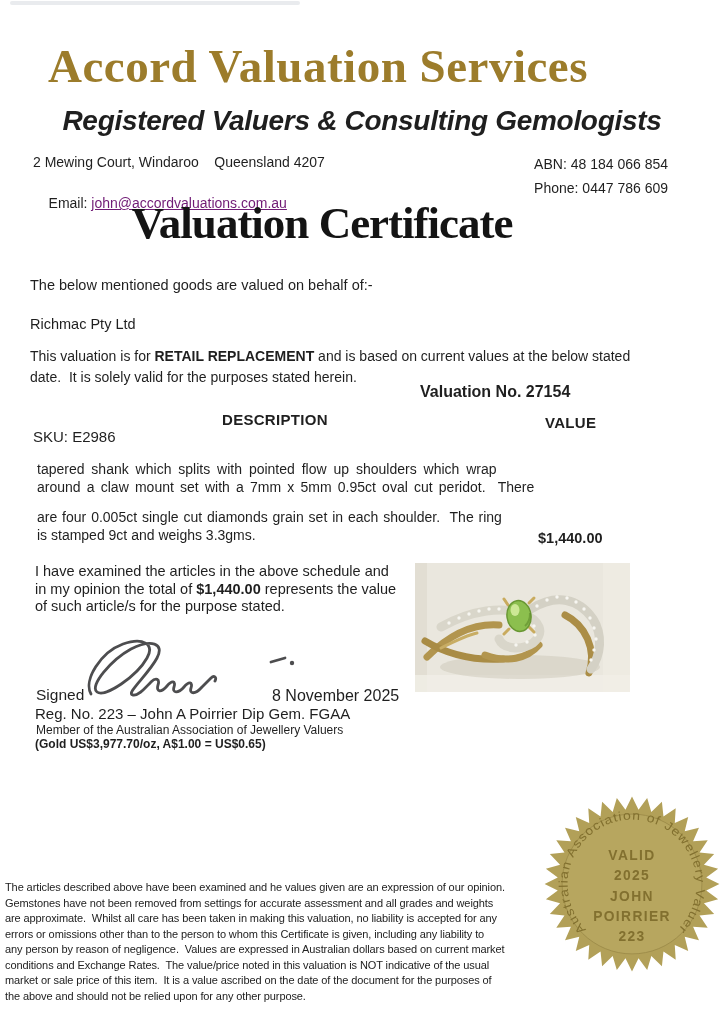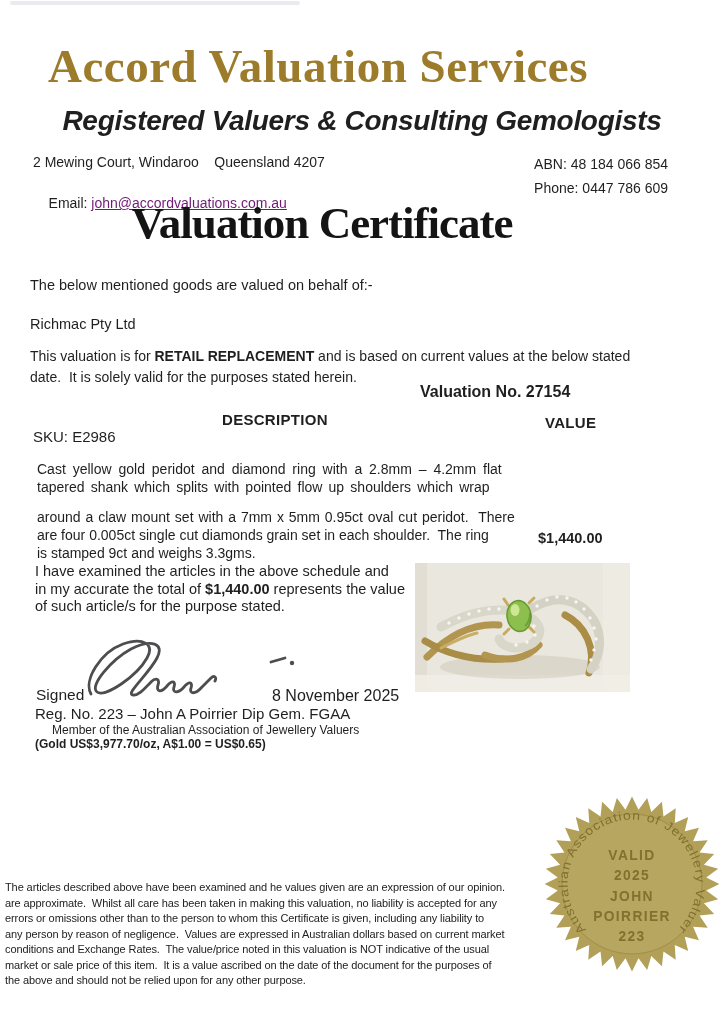--- a/index.html
+++ b/index.html
@@ -39,21 +39,21 @@
   .item-value{left:538px;top:530px;font-size:14.5px;font-weight:bold;}
 
   .statement{left:35px;top:563px;font-size:14.5px;line-height:17.5px;}
   .statement div{white-space:pre;}
   .statement b{font-weight:bold;}
 
   .signature-svg{left:85px;top:638px;width:215px;height:65px;}
   .signed{left:36px;top:686px;font-size:15.5px;}
   .sig-date{left:272px;top:687px;font-size:16px;white-space:pre;}
   .reg-line{left:35px;top:705px;font-size:15px;white-space:pre;}
-  .member-line{left:36px;top:723px;font-size:12px;white-space:pre;margin-left:16px;}
+  .member-line{left:36px;top:723px;font-size:12px;white-space:pre;}
   .gold-line{left:35px;top:737px;font-size:12px;font-weight:bold;white-space:pre;}
 
   .disclaimer{left:5px;top:880px;font-size:11px;line-height:15.5px;letter-spacing:-.1px;color:#222;}
   .disclaimer div{white-space:pre;}
 
   .ring-photo{left:415px;top:563px;width:215px;height:129px;}
   .seal-svg{left:540px;top:792px;width:184px;height:184px;}
 </style>
 </head>
 <body>
@@ -79,31 +79,30 @@
     <div><span>This valuation is for </span><b>RETAIL REPLACEMENT</b><span> and is based on current values at the below stated</span></div>
     <div>date.  It is solely valid for the purposes stated herein.</div>
   </div>
   <div class="abs valno">Valuation No. 27154</div>
 
   <div class="abs desc-header">DESCRIPTION</div>
   <div class="abs value-header">VALUE</div>
   <div class="abs sku">SKU: E2986</div>
 
   <div class="abs description">
-    <div>Cast yellow gold peridot and diamond ring with a 2.8mm – 4.2mm flat</div>
     <div>tapered shank which splits with pointed flow up shoulders which wrap</div>
     <div>around a claw mount set with a 7mm x 5mm 0.95ct oval cut peridot.  There</div>
     <div>are four 0.005ct single cut diamonds grain set in each shoulder.  The ring</div>
     <div>is stamped 9ct and weighs 3.3gms.</div>
   </div>
   <div class="abs item-value">$1,440.00</div>
 
   <div class="abs statement">
     <div>I have examined the articles in the above schedule and</div>
-    <div><span>in my accurate the total of </span><b>$1,440.00</b><span> represents the value</span></div>
+    <div><span>in my opinion the total of </span><b>$1,440.00</b><span> represents the value</span></div>
     <div>of such article/s for the purpose stated.</div>
   </div>
 
   <svg class="abs ring-photo" viewBox="0 0 215 129">
     <rect width="215" height="129" fill="#eae7de"></rect>
     <rect x="0" y="0" width="12" height="129" fill="#dcd8cb" opacity="0.6"></rect>
     <rect x="188" y="0" width="27" height="129" fill="#f0ede4" opacity="0.7"></rect>
     <rect x="0" y="112" width="215" height="17" fill="#f1efe7" opacity="0.8"></rect>
     <ellipse cx="105" cy="104" rx="80" ry="12" fill="#cbc7b7" opacity="0.5"></ellipse>
     <g stroke-linecap="round" fill="none">
@@ -161,20 +160,21 @@
     <circle cx="207" cy="25" r="2.2" fill="#4d4d4f"></circle>
   </svg>
   <div class="abs signed">Signed</div>
   <div class="abs sig-date">8 November 2025</div>
   <div class="abs reg-line">Reg. No. 223 – John A Poirrier Dip Gem. FGAA</div>
   <div class="abs member-line">Member of the Australian Association of Jewellery Valuers</div>
   <div class="abs gold-line">(Gold US$3,977.70/oz, A$1.00 = US$0.65)</div>
 
   <div class="abs disclaimer">
     <div>The articles described above have been examined and he values given are an expression of our opinion.</div>
+    <div>Gemstones have not been removed from settings for accurate assessment and all grades and weights</div>
     <div>are approximate.  Whilst all care has been taken in making this valuation, no liability is accepted for any</div>
     <div>errors or omissions other than to the person to whom this Certificate is given, including any liability to</div>
     <div>any person by reason of negligence.  Values are expressed in Australian dollars based on current market</div>
     <div>conditions and Exchange Rates.  The value/price noted in this valuation is NOT indicative of the usual</div>
     <div>market or sale price of this item.  It is a value ascribed on the date of the document for the purposes of</div>
     <div>the above and should not be relied upon for any other purpose.</div>
   </div>
 
   <svg class="abs seal-svg" viewBox="0 0 200 200">
     <polygon id="seal-star" fill="#b2a058" points="100.0,5.0 107.1,19.3 116.5,6.4 121.0,21.8 132.5,10.7 134.2,26.6 147.5,17.7 146.5,33.6 161.1,27.2 157.3,42.7 172.8,38.9 166.4,53.5 182.3,52.5 173.4,65.8 189.3,67.5 178.2,79.0 193.6,83.5 180.7,92.9 195.0,100.0 180.7,107.1 193.6,116.5 178.2,121.0 189.3,132.5 173.4,134.2 182.3,147.5 166.4,146.5 172.8,161.1 157.3,157.3 161.1,172.8 146.5,166.4 147.5,182.3 134.2,173.4 132.5,189.3 121.0,178.2 116.5,193.6 107.1,180.7 100.0,195.0 92.9,180.7 83.5,193.6 79.0,178.2 67.5,189.3 65.8,173.4 52.5,182.3 53.5,166.4 38.9,172.8 42.7,157.3 27.2,161.1 33.6,146.5 17.7,147.5 26.6,134.2 10.7,132.5 21.8,121.0 6.4,116.5 19.3,107.1 5.0,100.0 19.3,92.9 6.4,83.5 21.8,79.0 10.7,67.5 26.6,65.8 17.7,52.5 33.6,53.5 27.2,38.9 42.7,42.7 38.9,27.2 53.5,33.6 52.5,17.7 65.8,26.6 67.5,10.7 79.0,21.8 83.5,6.4 92.9,19.3"></polygon>

